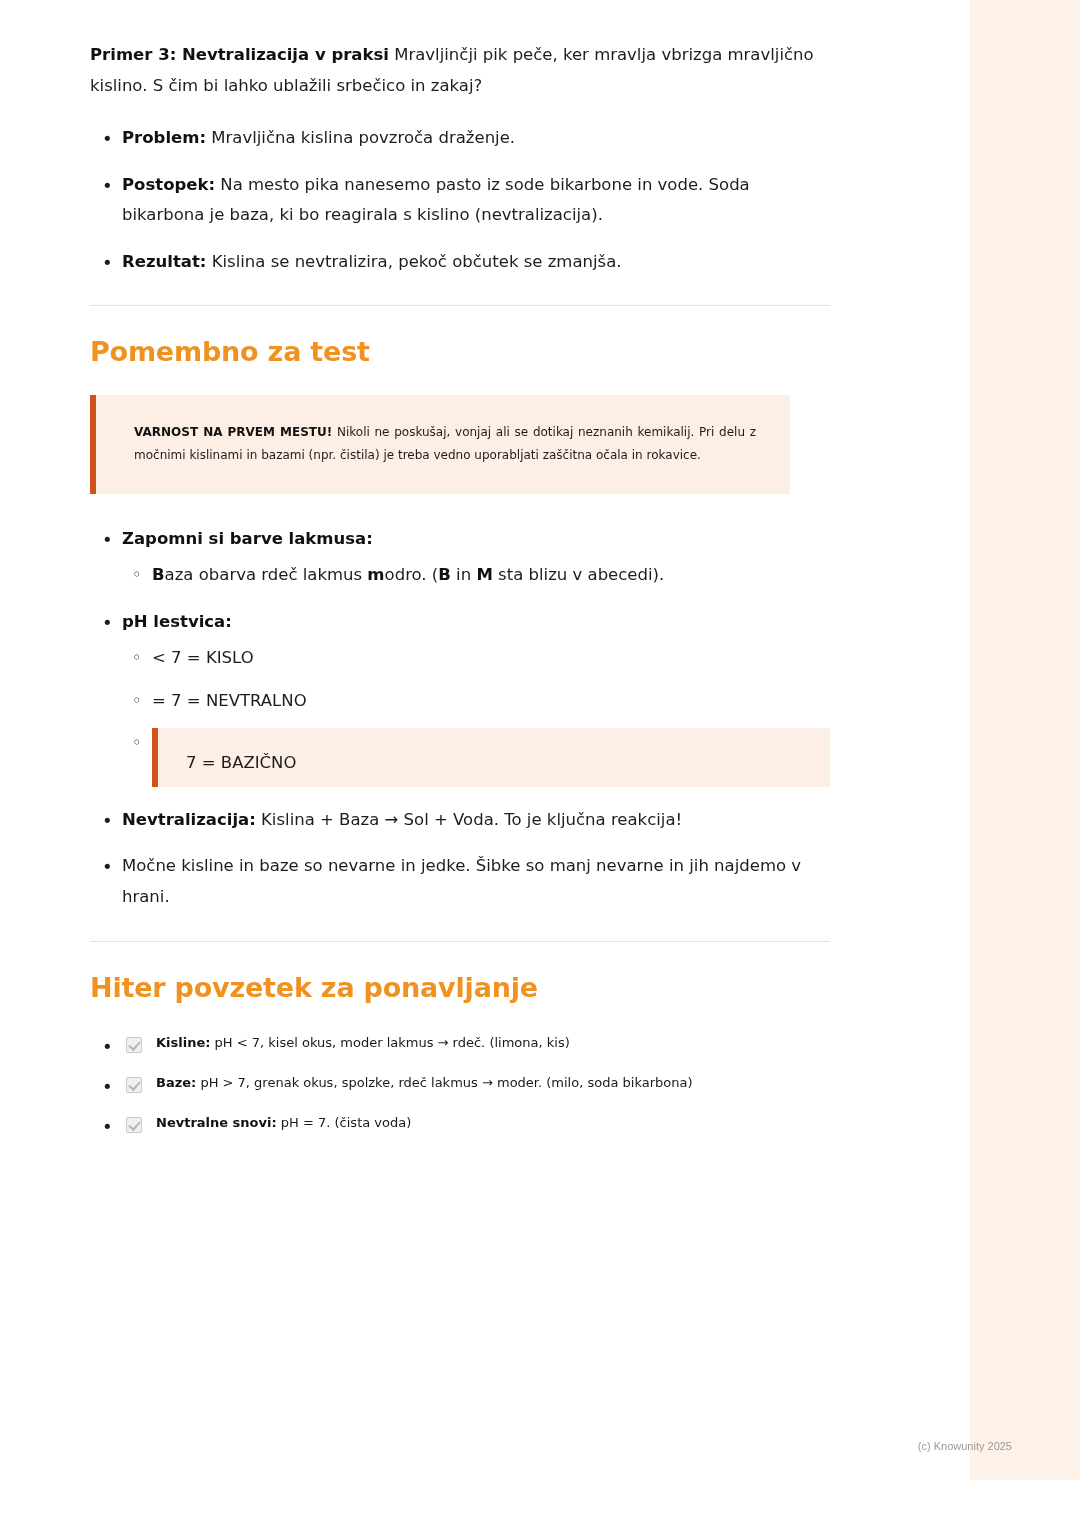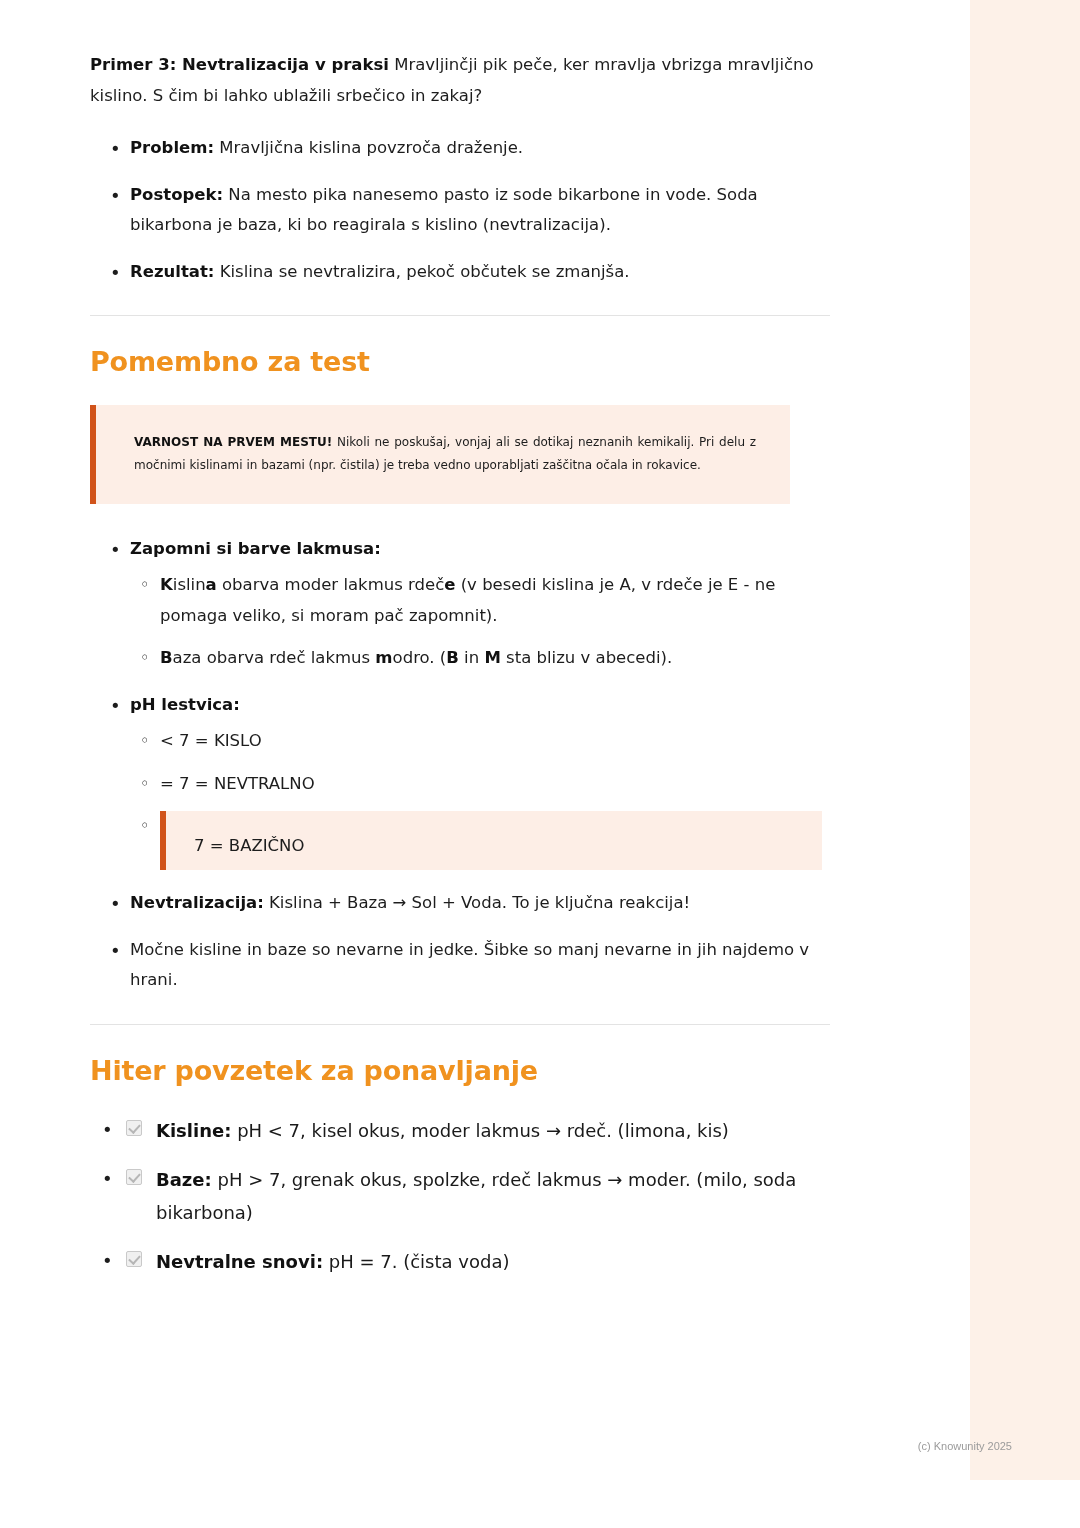--- a/index.html
+++ b/index.html
@@ -50,32 +50,32 @@
     width: 740px;
   }
 
   p, li {
     font-size: 16.5px;
     line-height: 1.85;
     color: #1d1d1d;
   }
 
   .intro {
-    margin: 10px 0 22px 0;
+    margin: 0 0 22px 0;
     text-align: left;
   }
 
   b, strong, .b {
     font-weight: 700;
     color: #111;
   }
 
   ul.bullets {
     list-style: none;
-    margin: 8px;
+    margin: 0;
     padding: 0;
   }
   ul.bullets > li {
     position: relative;
     padding-left: 32px;
     margin-bottom: 16px;
   }
   ul.bullets > li::before {
     content: "•";
     position: absolute;
@@ -148,21 +148,21 @@
     margin-bottom: 6px;
   }
   li.with-callout::before {
     top: 22px;
   }
 
   .checkitem {
     position: relative;
     padding-left: 66px;
     margin-bottom: 16px;
-    font-size: 18px;
+    font-size: 13px;
     line-height: 1.85;
   }
   .checkitem::before {
     content: "•";
     position: absolute;
     left: 12px;
     top: -1px;
     font-size: 18px;
     color: #1d1d1d;
   }
@@ -230,21 +230,20 @@
     <div class="callout">
       <p>
         <b>VARNOST NA PRVEM MESTU!</b><span> Nikoli ne poskušaj, vonjaj ali se dotikaj neznanih kemikalij. Pri delu z močnimi kislinami in bazami (npr. čistila) je treba vedno uporabljati zaščitna očala in rokavice.</span>
       </p>
     </div>
 
     <ul class="bullets">
       <li>
         <b>Zapomni si barve lakmusa:</b>
         <ul class="sub">
-          <li><b>K</b><span>islin</span><b>a</b><span> obarva moder lakmus rde</span><span>č</span><b>e</b><span> (v besedi kislina je A, v rdeče je E - ne pomaga veliko, si moram pač zapomnit).</span></li>
           <li><b>B</b><span>aza obarva rdeč lakmus </span><b>m</b><span>odro. (</span><b>B</b><span> in </span><b>M</b><span> sta blizu v abecedi).</span></li>
         </ul>
       </li>
 
       <li>
         <b>pH lestvica:</b>
         <ul class="sub">
           <li>&lt; 7 = KISLO</li>
           <li>= 7 = NEVTRALNO</li>
           <li class="with-callout">

